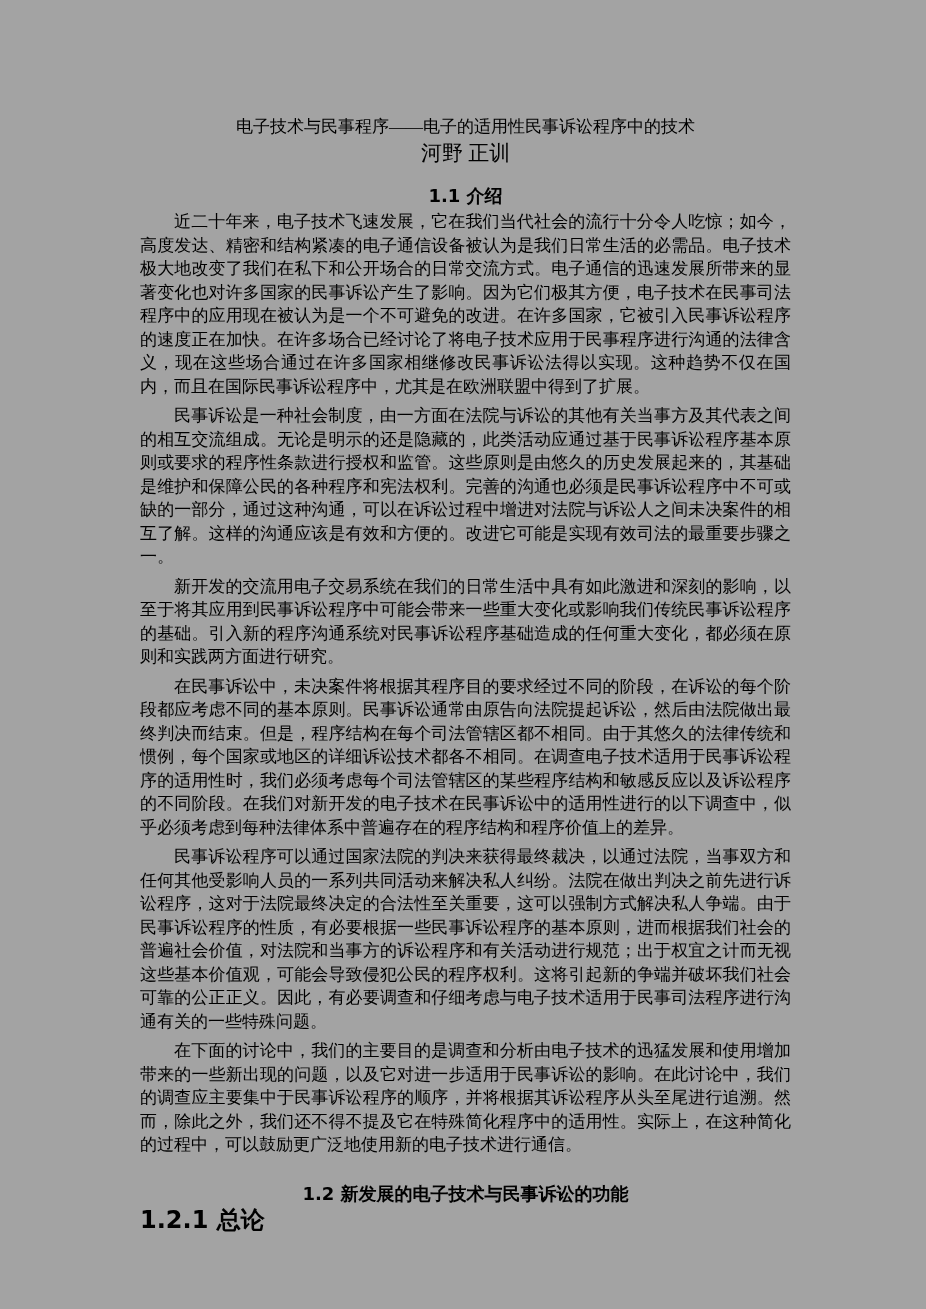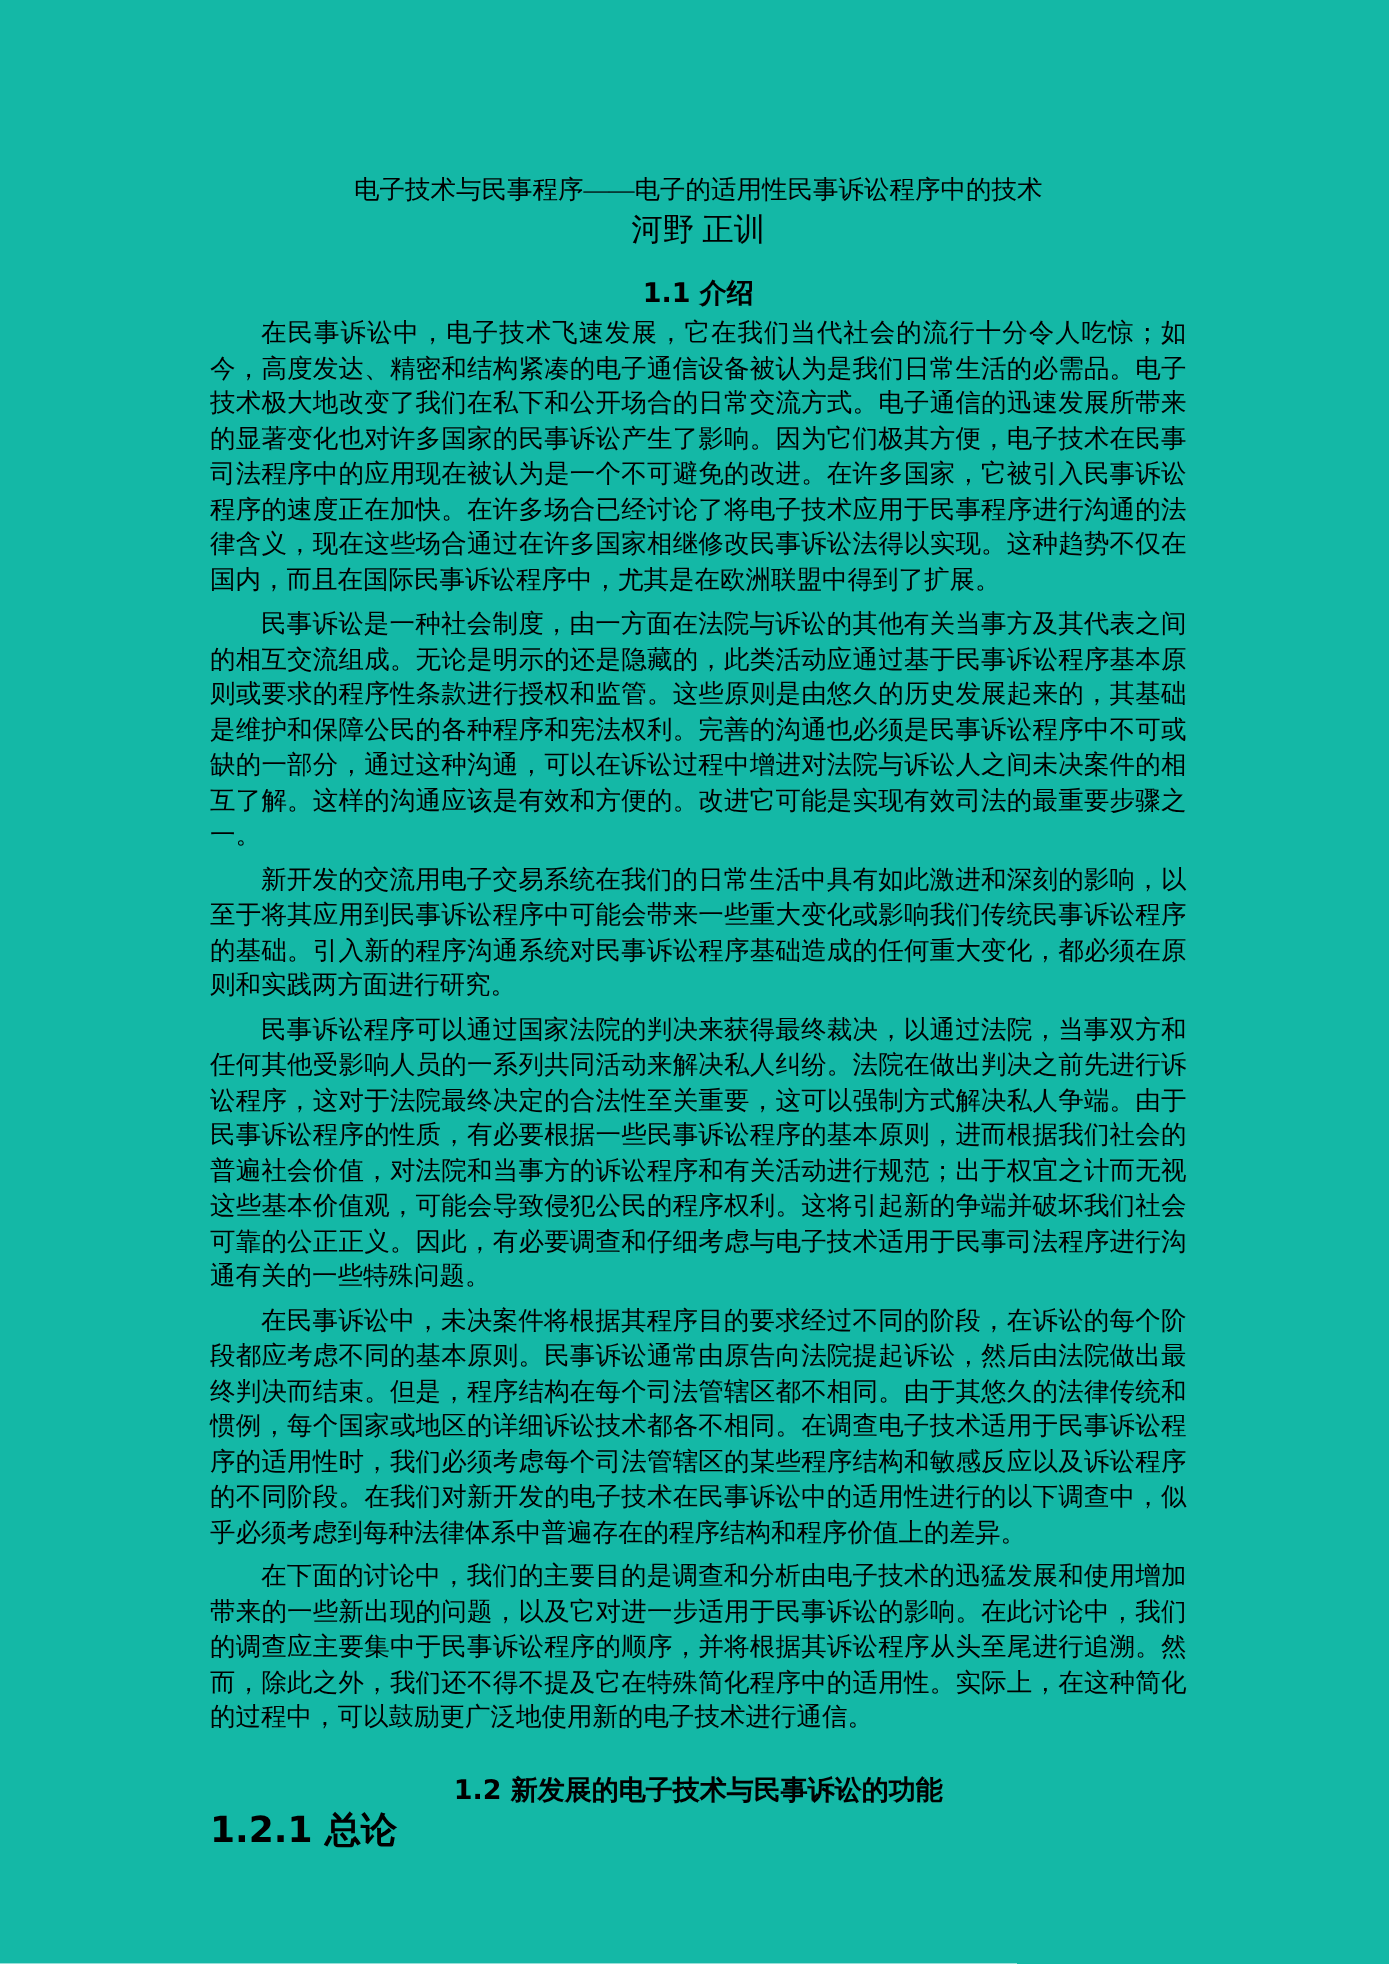--- a/index.html
+++ b/index.html
@@ -4,21 +4,21 @@
 <style>
   html, body {
     margin: 0;
     padding: 0;
     background: #ffffff;
   }
   .page {
     position: relative;
     width: 926px;
     height: 1309px;
-    background: #14b8a6;
+    background: #a3a3a3;
     color: #000000;
     overflow: hidden;
   }
   .content {
     position: absolute;
     left: 140px;
     top: 0;
     width: 651px;
     font-family: "Liberation Serif", "DejaVu Serif", serif;
   }
@@ -69,29 +69,29 @@
 
 <div class="page">
   <div class="content">
 
     <div class="doc-title">电子技术与民事程序——电子的适用性民事诉讼程序中的技术</div>
 
     <div class="doc-author">河野 正训</div>
 
     <h2 class="sec-heading">1.1 介绍</h2>
 
-    <p class="body-para">在民事诉讼中，电子技术飞速发展，它在我们当代社会的流行十分令人吃惊；如今，高度发达、精密和结构紧凑的电子通信设备被认为是我们日常生活的必需品。电子技术极大地改变了我们在私下和公开场合的日常交流方式。电子通信的迅速发展所带来的显著变化也对许多国家的民事诉讼产生了影响。因为它们极其方便，电子技术在民事司法程序中的应用现在被认为是一个不可避免的改进。在许多国家，它被引入民事诉讼程序的速度正在加快。在许多场合已经讨论了将电子技术应用于民事程序进行沟通的法律含义，现在这些场合通过在许多国家相继修改民事诉讼法得以实现。这种趋势不仅在国内，而且在国际民事诉讼程序中，尤其是在欧洲联盟中得到了扩展。</p>
+    <p class="body-para">近二十年来，电子技术飞速发展，它在我们当代社会的流行十分令人吃惊；如今，高度发达、精密和结构紧凑的电子通信设备被认为是我们日常生活的必需品。电子技术极大地改变了我们在私下和公开场合的日常交流方式。电子通信的迅速发展所带来的显著变化也对许多国家的民事诉讼产生了影响。因为它们极其方便，电子技术在民事司法程序中的应用现在被认为是一个不可避免的改进。在许多国家，它被引入民事诉讼程序的速度正在加快。在许多场合已经讨论了将电子技术应用于民事程序进行沟通的法律含义，现在这些场合通过在许多国家相继修改民事诉讼法得以实现。这种趋势不仅在国内，而且在国际民事诉讼程序中，尤其是在欧洲联盟中得到了扩展。</p>
 
     <p class="body-para">民事诉讼是一种社会制度，由一方面在法院与诉讼的其他有关当事方及其代表之间的相互交流组成。无论是明示的还是隐藏的，此类活动应通过基于民事诉讼程序基本原则或要求的程序性条款进行授权和监管。这些原则是由悠久的历史发展起来的，其基础是维护和保障公民的各种程序和宪法权利。完善的沟通也必须是民事诉讼程序中不可或缺的一部分，通过这种沟通，可以在诉讼过程中增进对法院与诉讼人之间未决案件的相互了解。这样的沟通应该是有效和方便的。改进它可能是实现有效司法的最重要步骤之一。</p>
 
     <p class="body-para">新开发的交流用电子交易系统在我们的日常生活中具有如此激进和深刻的影响，以至于将其应用到民事诉讼程序中可能会带来一些重大变化或影响我们传统民事诉讼程序的基础。引入新的程序沟通系统对民事诉讼程序基础造成的任何重大变化，都必须在原则和实践两方面进行研究。</p>
 
+    <p class="body-para">在民事诉讼中，未决案件将根据其程序目的要求经过不同的阶段，在诉讼的每个阶段都应考虑不同的基本原则。民事诉讼通常由原告向法院提起诉讼，然后由法院做出最终判决而结束。但是，程序结构在每个司法管辖区都不相同。由于其悠久的法律传统和惯例，每个国家或地区的详细诉讼技术都各不相同。在调查电子技术适用于民事诉讼程序的适用性时，我们必须考虑每个司法管辖区的某些程序结构和敏感反应以及诉讼程序的不同阶段。在我们对新开发的电子技术在民事诉讼中的适用性进行的以下调查中，似乎必须考虑到每种法律体系中普遍存在的程序结构和程序价值上的差异。</p>
+
     <p class="body-para">民事诉讼程序可以通过国家法院的判决来获得最终裁决，以通过法院，当事双方和任何其他受影响人员的一系列共同活动来解决私人纠纷。法院在做出判决之前先进行诉讼程序，这对于法院最终决定的合法性至关重要，这可以强制方式解决私人争端。由于民事诉讼程序的性质，有必要根据一些民事诉讼程序的基本原则，进而根据我们社会的普遍社会价值，对法院和当事方的诉讼程序和有关活动进行规范；出于权宜之计而无视这些基本价值观，可能会导致侵犯公民的程序权利。这将引起新的争端并破坏我们社会可靠的公正正义。因此，有必要调查和仔细考虑与电子技术适用于民事司法程序进行沟通有关的一些特殊问题。</p>
-
-    <p class="body-para">在民事诉讼中，未决案件将根据其程序目的要求经过不同的阶段，在诉讼的每个阶段都应考虑不同的基本原则。民事诉讼通常由原告向法院提起诉讼，然后由法院做出最终判决而结束。但是，程序结构在每个司法管辖区都不相同。由于其悠久的法律传统和惯例，每个国家或地区的详细诉讼技术都各不相同。在调查电子技术适用于民事诉讼程序的适用性时，我们必须考虑每个司法管辖区的某些程序结构和敏感反应以及诉讼程序的不同阶段。在我们对新开发的电子技术在民事诉讼中的适用性进行的以下调查中，似乎必须考虑到每种法律体系中普遍存在的程序结构和程序价值上的差异。</p>
 
     <p class="body-para">在下面的讨论中，我们的主要目的是调查和分析由电子技术的迅猛发展和使用增加带来的一些新出现的问题，以及它对进一步适用于民事诉讼的影响。在此讨论中，我们的调查应主要集中于民事诉讼程序的顺序，并将根据其诉讼程序从头至尾进行追溯。然而，除此之外，我们还不得不提及它在特殊简化程序中的适用性。实际上，在这种简化的过程中，可以鼓励更广泛地使用新的电子技术进行通信。</p>
 
     <h2 class="sec-heading h12">1.2 新发展的电子技术与民事诉讼的功能</h2>
 
     <h3 class="sub-heading">1.2.1 总论</h3>
 
   </div>
 </div>
 

